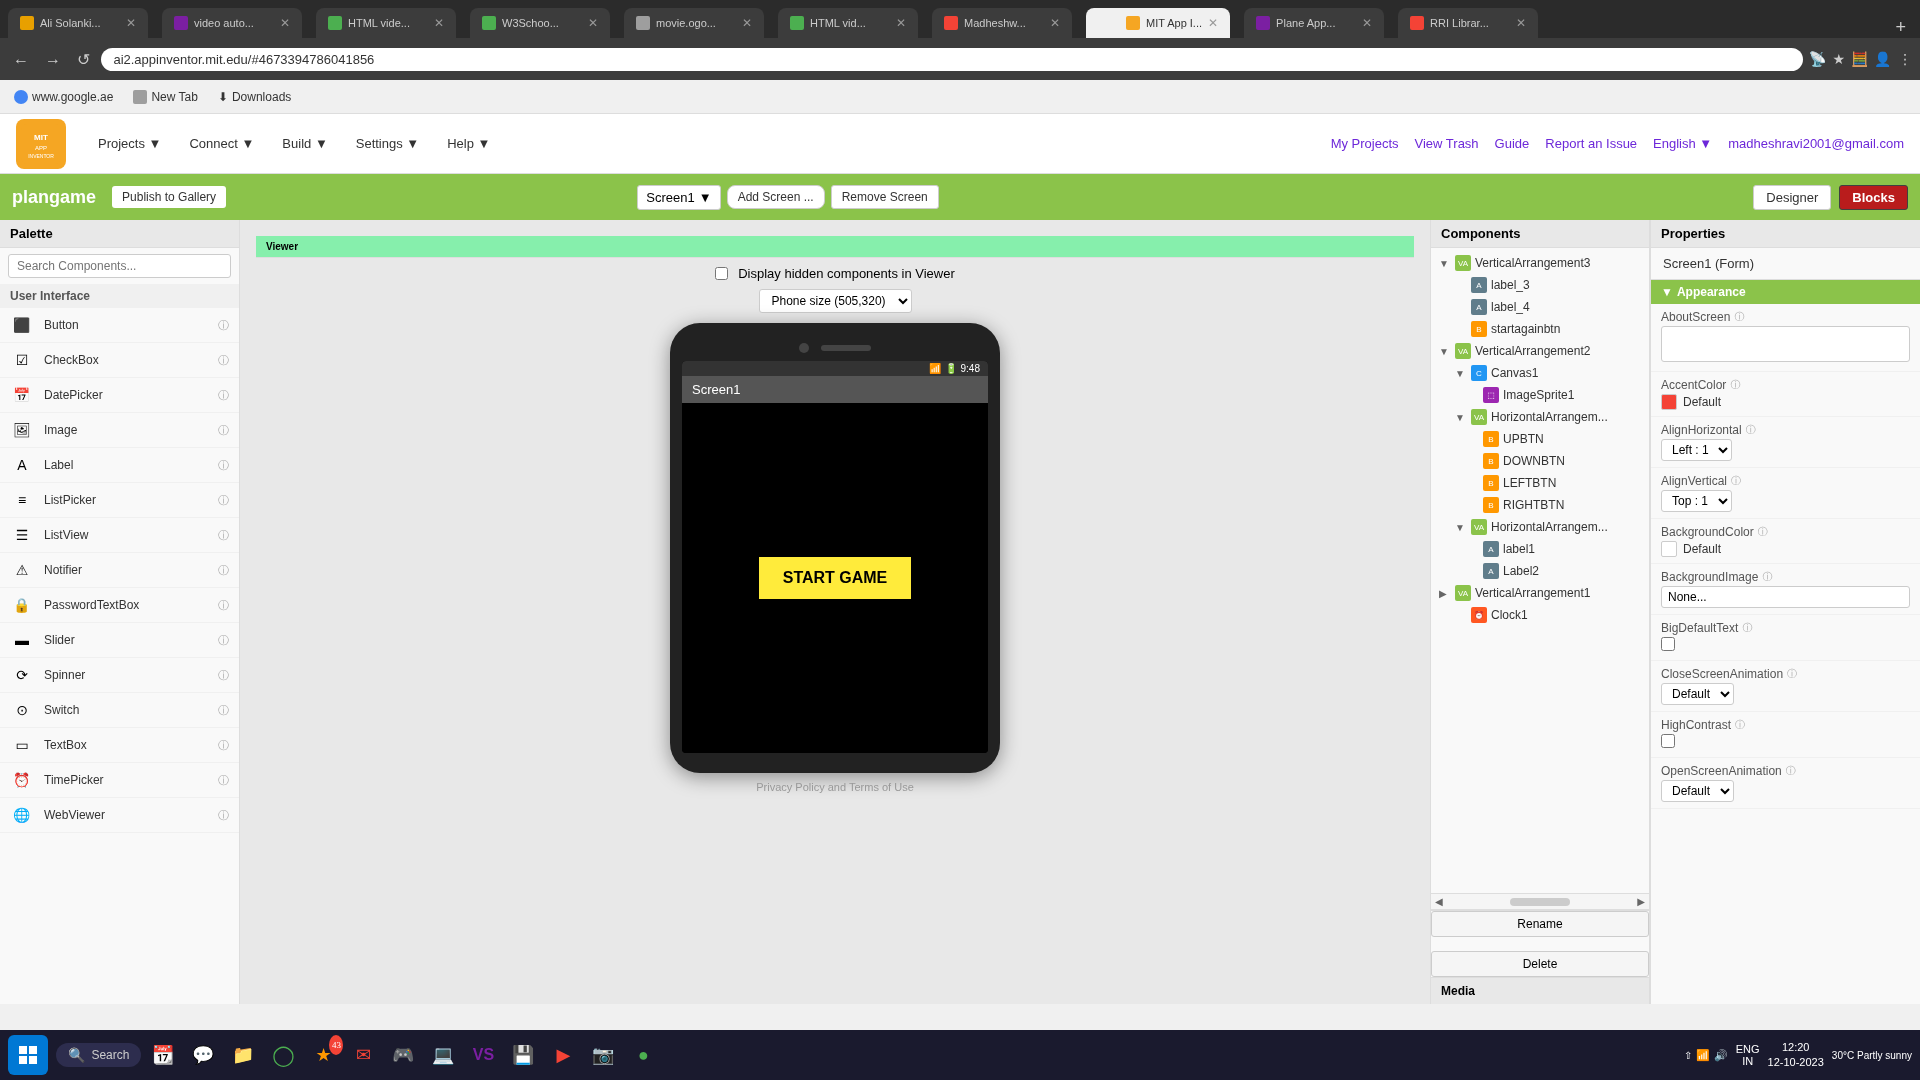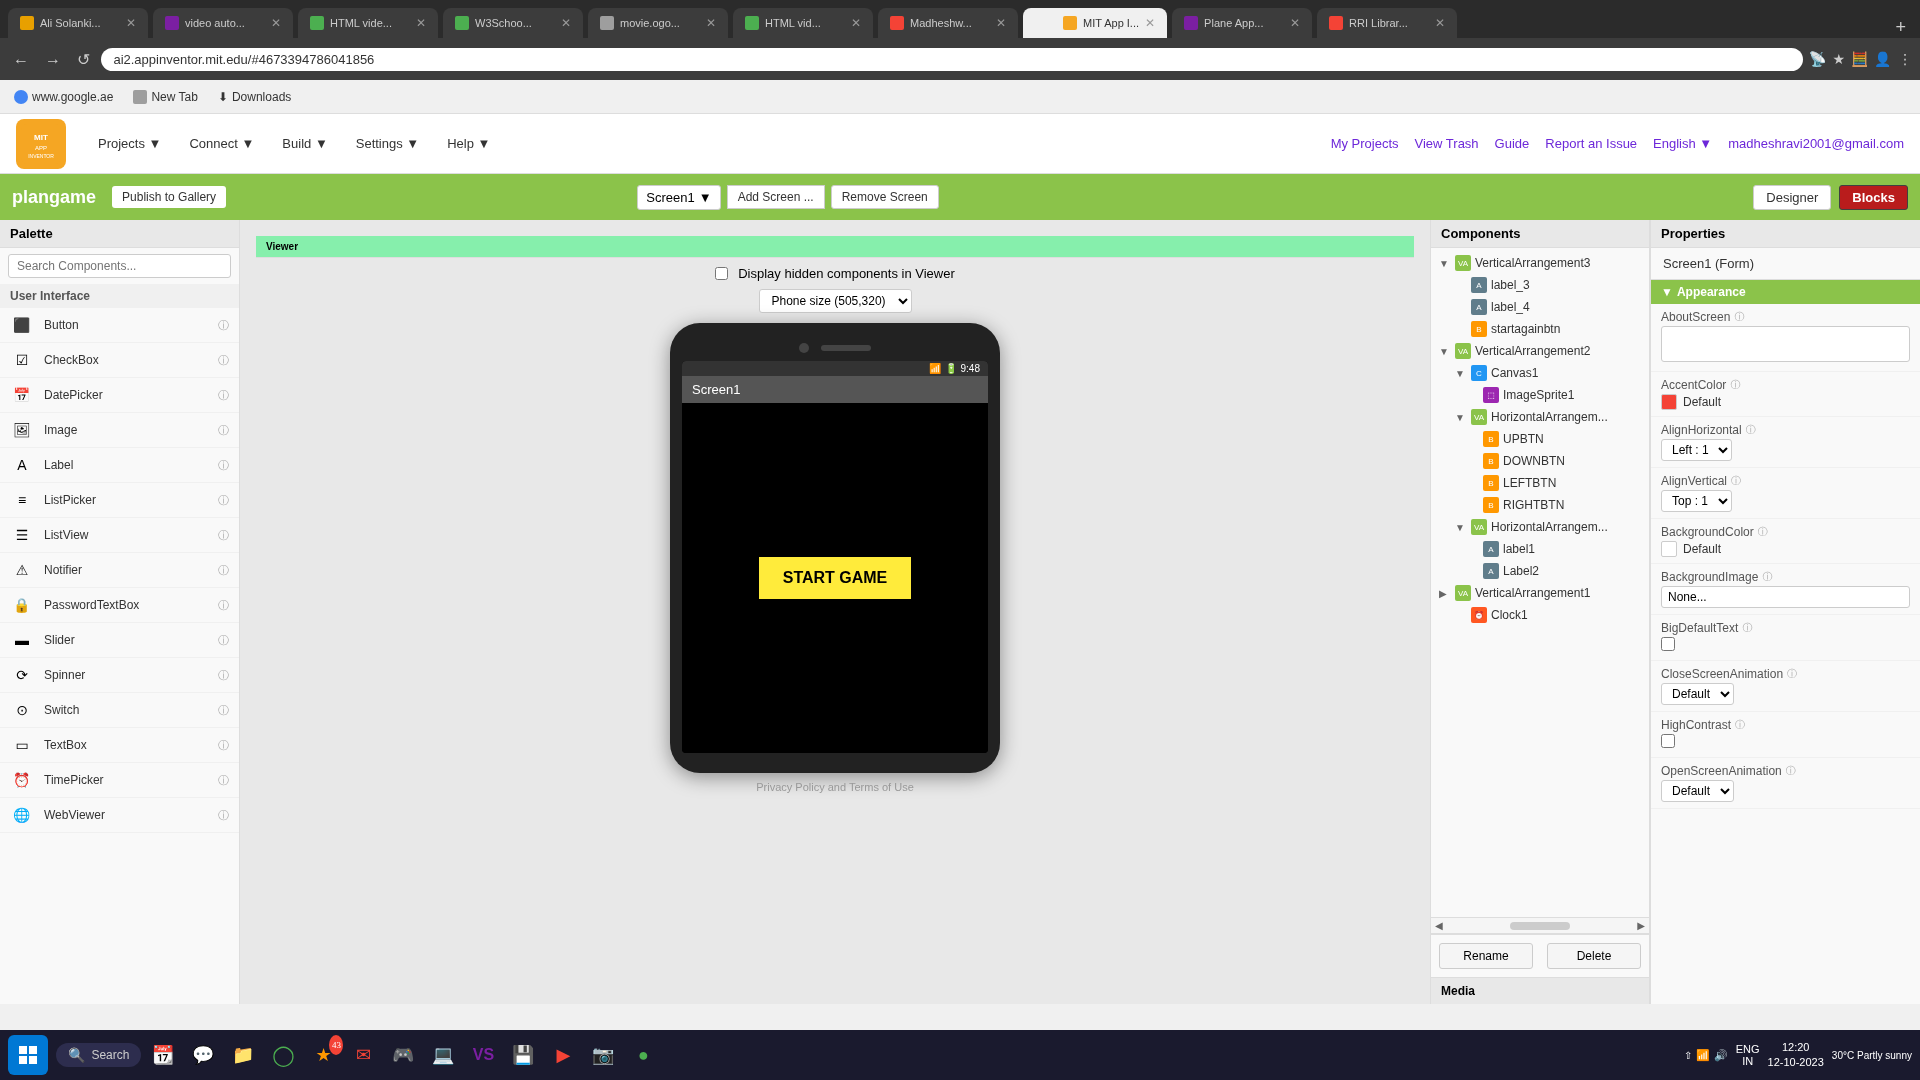--- a/index.html
+++ b/index.html
@@ -34,21 +34,21 @@
     .mit-nav-item { padding: 6px 12px; font-size: 13px; color: #333; cursor: pointer; display: flex; align-items: center; gap: 3px; }
     .mit-header-right { margin-left: auto; display: flex; align-items: center; gap: 16px; font-size: 13px; color: #6d28d9; }
     .mit-header-right span { cursor: pointer; }
 
     
     .project-bar { background: #8bc34a; display: flex; align-items: center; padding: 0 12px; height: 46px; gap: 8px; }
     .project-name { color: #fff; font-size: 18px; font-weight: bold; margin-right: 8px; }
     .publish-btn { background: #fff; color: #333; border: none; border-radius: 3px; padding: 4px 10px; font-size: 12px; cursor: pointer; }
     .screen-selector { display: flex; align-items: center; gap: 2px; margin-left: auto; }
     .screen-dropdown { background: #fff; border: 1px solid #ccc; border-radius: 3px; padding: 4px 8px; font-size: 13px; cursor: pointer; display: flex; align-items: center; gap: 4px; }
-    .add-screen-btn { background: #fff; color: #333; border: 1px solid #ccc; border-radius: 0; padding: 4px 10px; font-size: 12px; cursor: pointer; }
+    .add-screen-btn { background: #fff; color: #333; border: 1px solid #ccc; border-radius: 8px; padding: 4px 10px; font-size: 12px; cursor: pointer; }
     .remove-screen-btn { background: #fff; color: #333; border: 1px solid #ccc; border-radius: 3px; padding: 4px 10px; font-size: 12px; cursor: pointer; }
     .designer-btn { background: #fff; color: #333; border: 1px solid #ccc; border-radius: 3px; padding: 4px 12px; font-size: 13px; cursor: pointer; margin-left: auto; }
     .blocks-btn { background: #b91c1c; color: #fff; border: 1px solid #404040; border-radius: 3px; padding: 4px 12px; font-size: 13px; cursor: pointer; font-weight: bold; }
 
     
     .main-area { display: flex; height: calc(1080px - 38px - 42px - 30px - 60px - 46px - 80px); }
 
     
     .palette { width: 240px; background: #f9f9f9; border-right: 1px solid #ddd; display: flex; flex-direction: column; overflow: hidden; }
     .panel-title { background: #e8e8e8; padding: 6px 10px; font-weight: bold; font-size: 13px; border-bottom: 1px solid #ddd; }
@@ -75,21 +75,21 @@
     .start-game-btn { background: #ffeb3b; color: #000; border: none; padding: 12px 24px; font-size: 16px; font-weight: bold; cursor: pointer; }
     .privacy-link { font-size: 11px; color: #999; margin-top: 8px; text-align: center; }
 
     
     .components-panel { width: 220px; background: #f9f9f9; border-left: 1px solid #ddd; border-right: 1px solid #ddd; display: flex; flex-direction: column; }
     .components-tree { flex: 1; overflow: auto; padding: 4px 0; }
     .tree-item { padding: 3px 8px; font-size: 12px; display: flex; align-items: center; gap: 4px; cursor: pointer; }
     .tree-toggle { width: 12px; color: #666; font-size: 10px; }
     .tree-icon { width: 16px; height: 16px; background: #8bc34a; border-radius: 2px; flex-shrink: 0; display: flex; align-items: center; justify-content: center; font-size: 8px; color: #fff; }
     .tree-label { flex: 1; color: #333; }
-    .components-actions { display: flex; gap: 14px; padding: 8px; border-top: 1px solid #ddd; }
+    .components-actions { display: flex; gap: 14px; padding: 0; border-top: 1px solid #ddd; flex-direction: column; }
     .rename-btn, .delete-btn { flex: 1; padding: 5px; font-size: 12px; border: 1px solid #ccc; background: #f5f5f5; border-radius: 3px; cursor: pointer; }
     .scrollbar-thumb { width: 60px; height: 8px; background: #ccc; border-radius: 4px; cursor: pointer; }
     .scroll-arrow { font-size: 10px; color: #666; cursor: pointer; }
     .media-section { padding: 6px 10px; background: #e8e8e8; border-top: 1px solid #ddd; font-size: 12px; font-weight: bold; }
 
     
     .properties-panel { width: 270px; background: #f9f9f9; border-left: 1px solid #ddd; display: flex; flex-direction: column; overflow: auto; }
     .prop-screen-title { padding: 8px 12px; font-size: 13px; color: #333; border-bottom: 1px solid #ddd; }
     .prop-section-header { background: #8bc34a; color: #fff; padding: 5px 10px; font-size: 12px; font-weight: bold; display: flex; align-items: center; gap: 4px; }
     .prop-row { padding: 6px 10px; border-bottom: 1px solid #f0f0f0; }
@@ -116,21 +116,21 @@
     .panel-viewer-title { background: #86efac; padding: 5px 10px; font-weight: bold; font-size: 10px; border-bottom: 1px solid #ddd; width: 100%; text-align: left; }
 
     .viewer-container { display: flex; flex-direction: column; align-items: center; width: 100%; }
   </style>
 </head>
 <body>
 
 <div class="browser-chrome">
   <div class="tab-bar">
 
-    <div id="tabs-container" style="display:flex; align-items:flex-end; gap:3px; flex:1;">
+    <div id="tabs-container" style="display:flex; align-items:flex-end; gap:12px; flex:1;">
         <div class="tab">
     <div class="tab-favicon" style="background:#e8a000;"></div>
     <span class="tab-label">Ali Solanki...</span>
     <span class="tab-close">✕</span>
   </div>
         <div class="tab">
     <div class="tab-favicon" style="background:#7b1fa2;"></div>
     <span class="tab-label">video auto...</span>
     <span class="tab-close">✕</span>
   </div>

